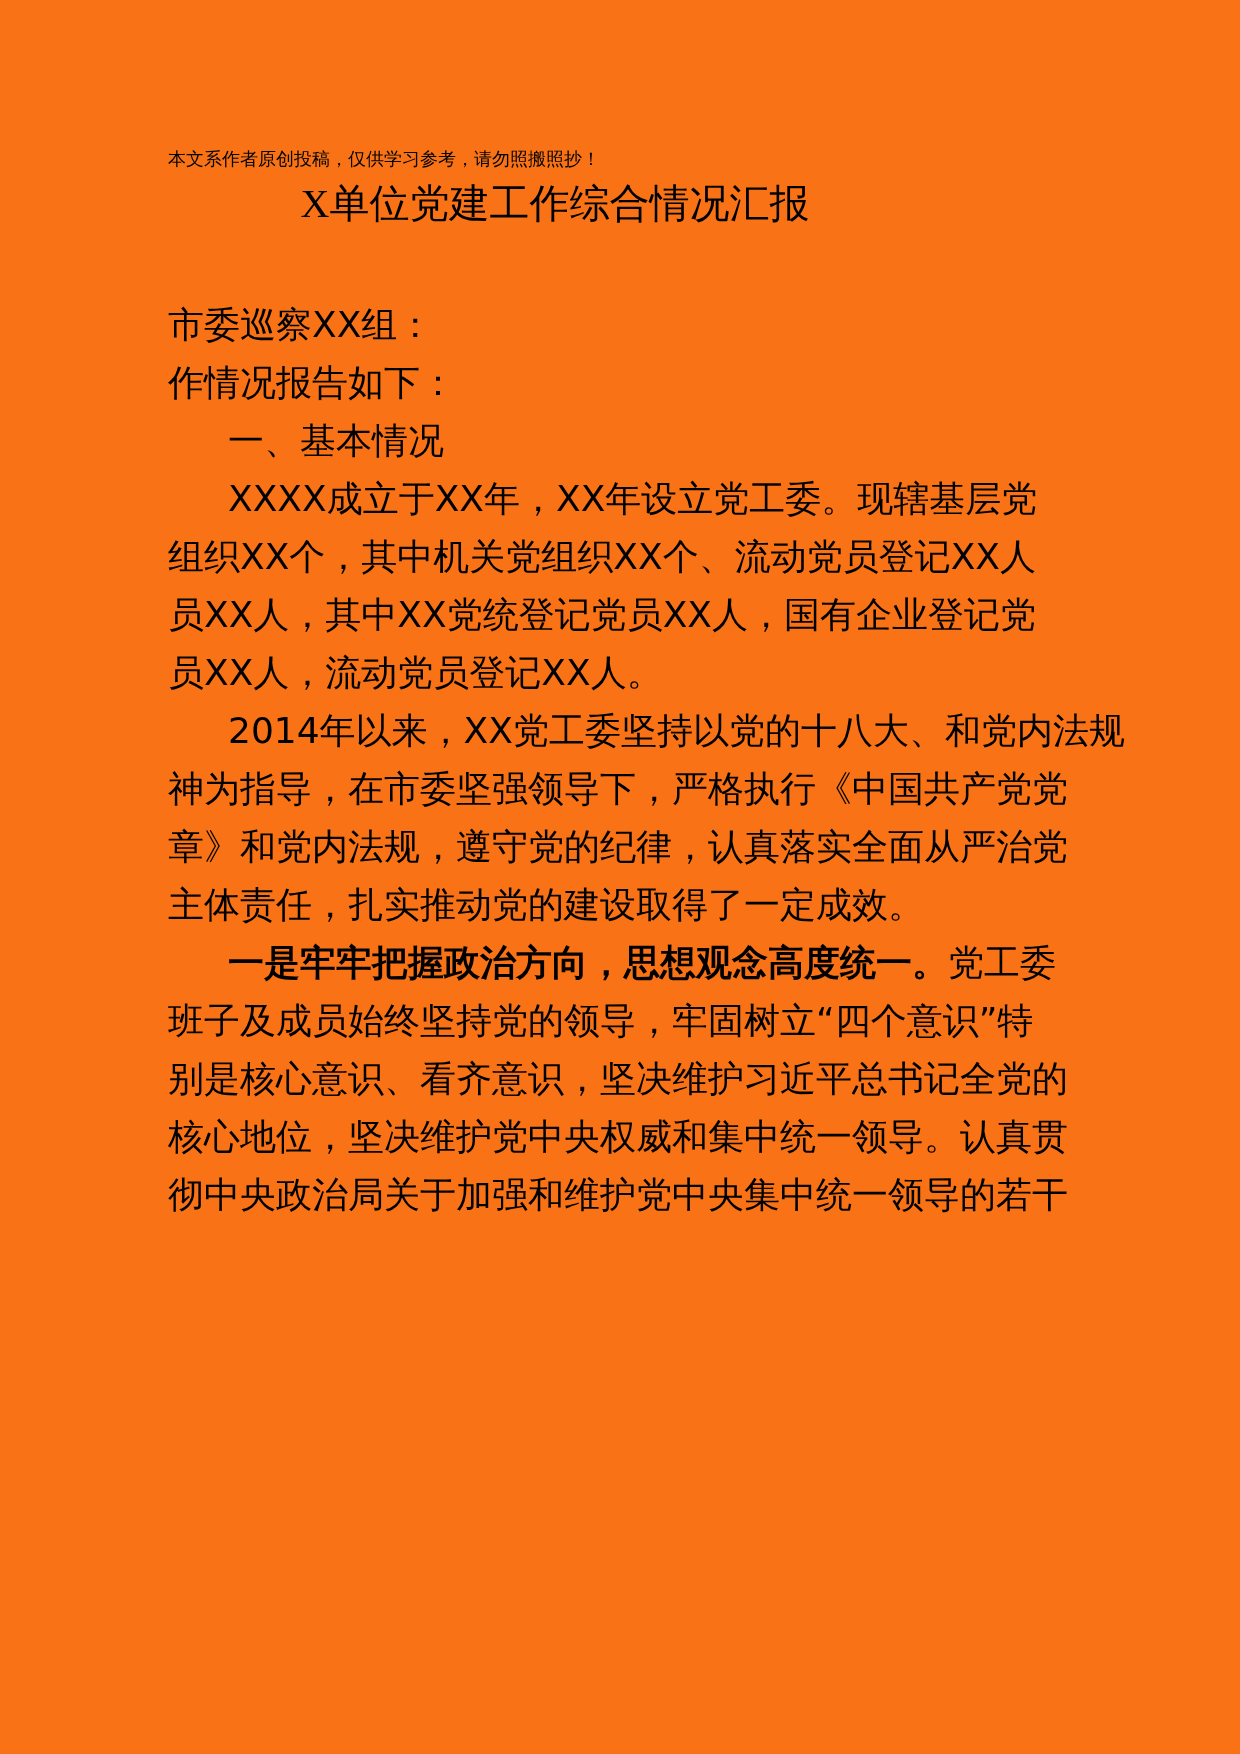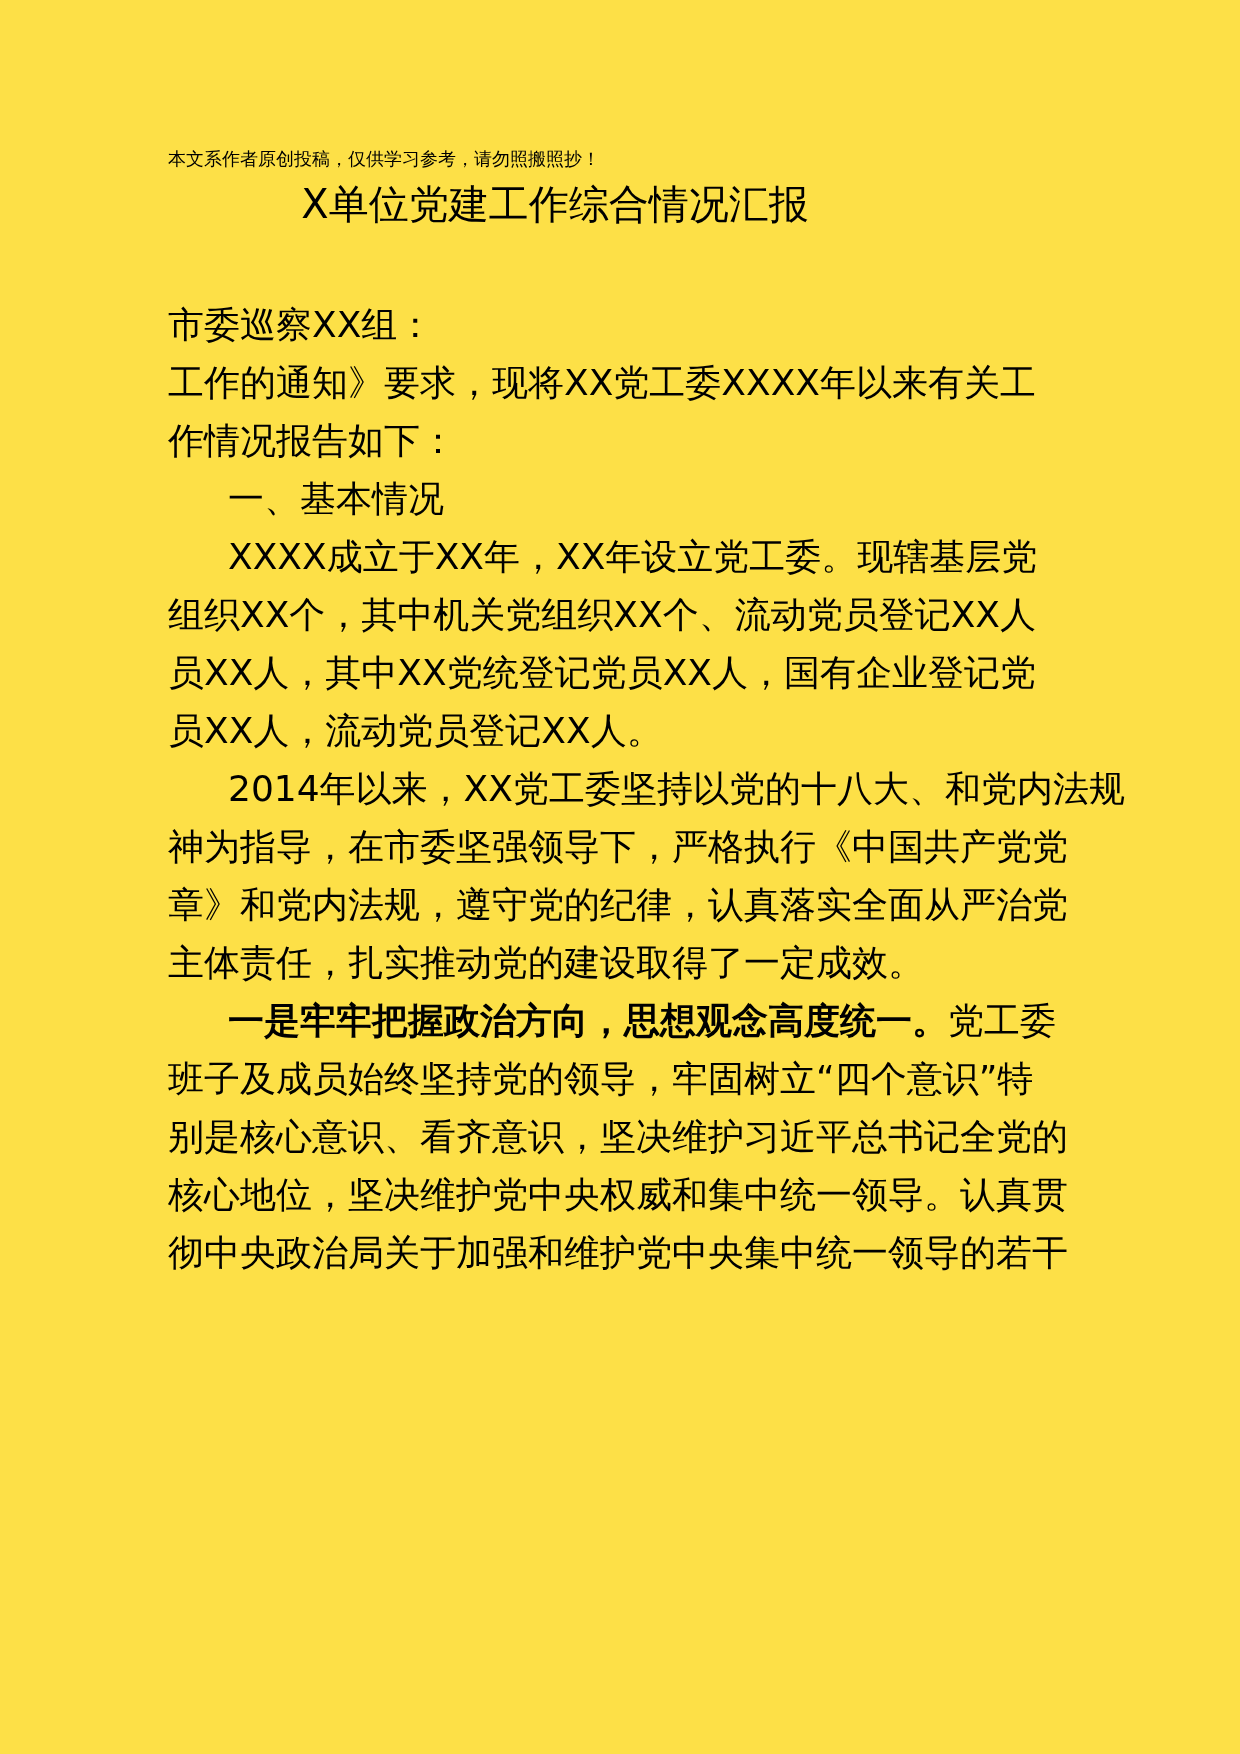--- a/index.html
+++ b/index.html
@@ -1,35 +1,34 @@
 <!DOCTYPE html>
 <html><head>
   <meta charset="utf-8">
   <style>
     html, body { margin: 0; padding: 0; background: #ffffff; }
     body { width: 1240px; height: 1754px; position: relative; overflow: hidden; font-family: "DejaVu Sans", "Liberation Sans", sans-serif; color: #000; }
-    .page { position: absolute; left: 0; top: 0; width: 1240px; height: 1754px; background: #fde047; }
+    .page { position: absolute; left: 0; top: 0; width: 1240px; height: 1754px; background: #f97316; }
     .notice { position: absolute; left: 168px; top: 146px; font-size: 18px; line-height: 26px; letter-spacing: 0px; white-space: nowrap; }
-    .title { position: absolute; left: 0; width: 1110px; top: 176px; text-align: center; font-size: 40px; line-height: 56px; white-space: nowrap; }
+    .title { position: absolute; left: 0; width: 1110px; top: 176px; text-align: center; font-size: 40px; line-height: 56px; white-space: nowrap; font-family: Liberation Serif, serif; }
     .body { position: absolute; left: 168px; top: 296px; width: 776px; }
     .line { height: 58px; line-height: 58px; font-size: 36px; white-space: nowrap; text-align: justify; text-align-last: justify; }
     .line.last { text-align-last: left; }
     .line.indent { padding-left: 60px; }
     .b { font-weight: bold; }
   </style>
 </head>
 <body>
 
 <div class="page">
   <div class="notice">本文系作者原创投稿，仅供学习参考，请勿照搬照抄！</div>
   <div class="title">X单位党建工作综合情况汇报</div>
 
   <div class="body">
     <div class="line last">市委巡察XX组：</div>
-    <div class="line">工作的通知》要求，现将XX党工委XXXX年以来有关工</div>
     <div class="line last">作情况报告如下：</div>
     <div class="line indent last">一、基本情况</div>
     <div class="line indent">XXXX成立于XX年，XX年设立党工委。现辖基层党</div>
     <div class="line">组织XX个，其中机关党组织XX个、流动党员登记XX人</div>
     <div class="line">员XX人，其中XX党统登记党员XX人，国有企业登记党</div>
     <div class="line last">员XX人，流动党员登记XX人。</div>
     <div class="line indent">2014年以来，XX党工委坚持以党的十八大、和党内法规</div>
     <div class="line">神为指导，在市委坚强领导下，严格执行《中国共产党党</div>
     <div class="line">章》和党内法规，遵守党的纪律，认真落实全面从严治党</div>
     <div class="line last">主体责任，扎实推动党的建设取得了一定成效。</div>

